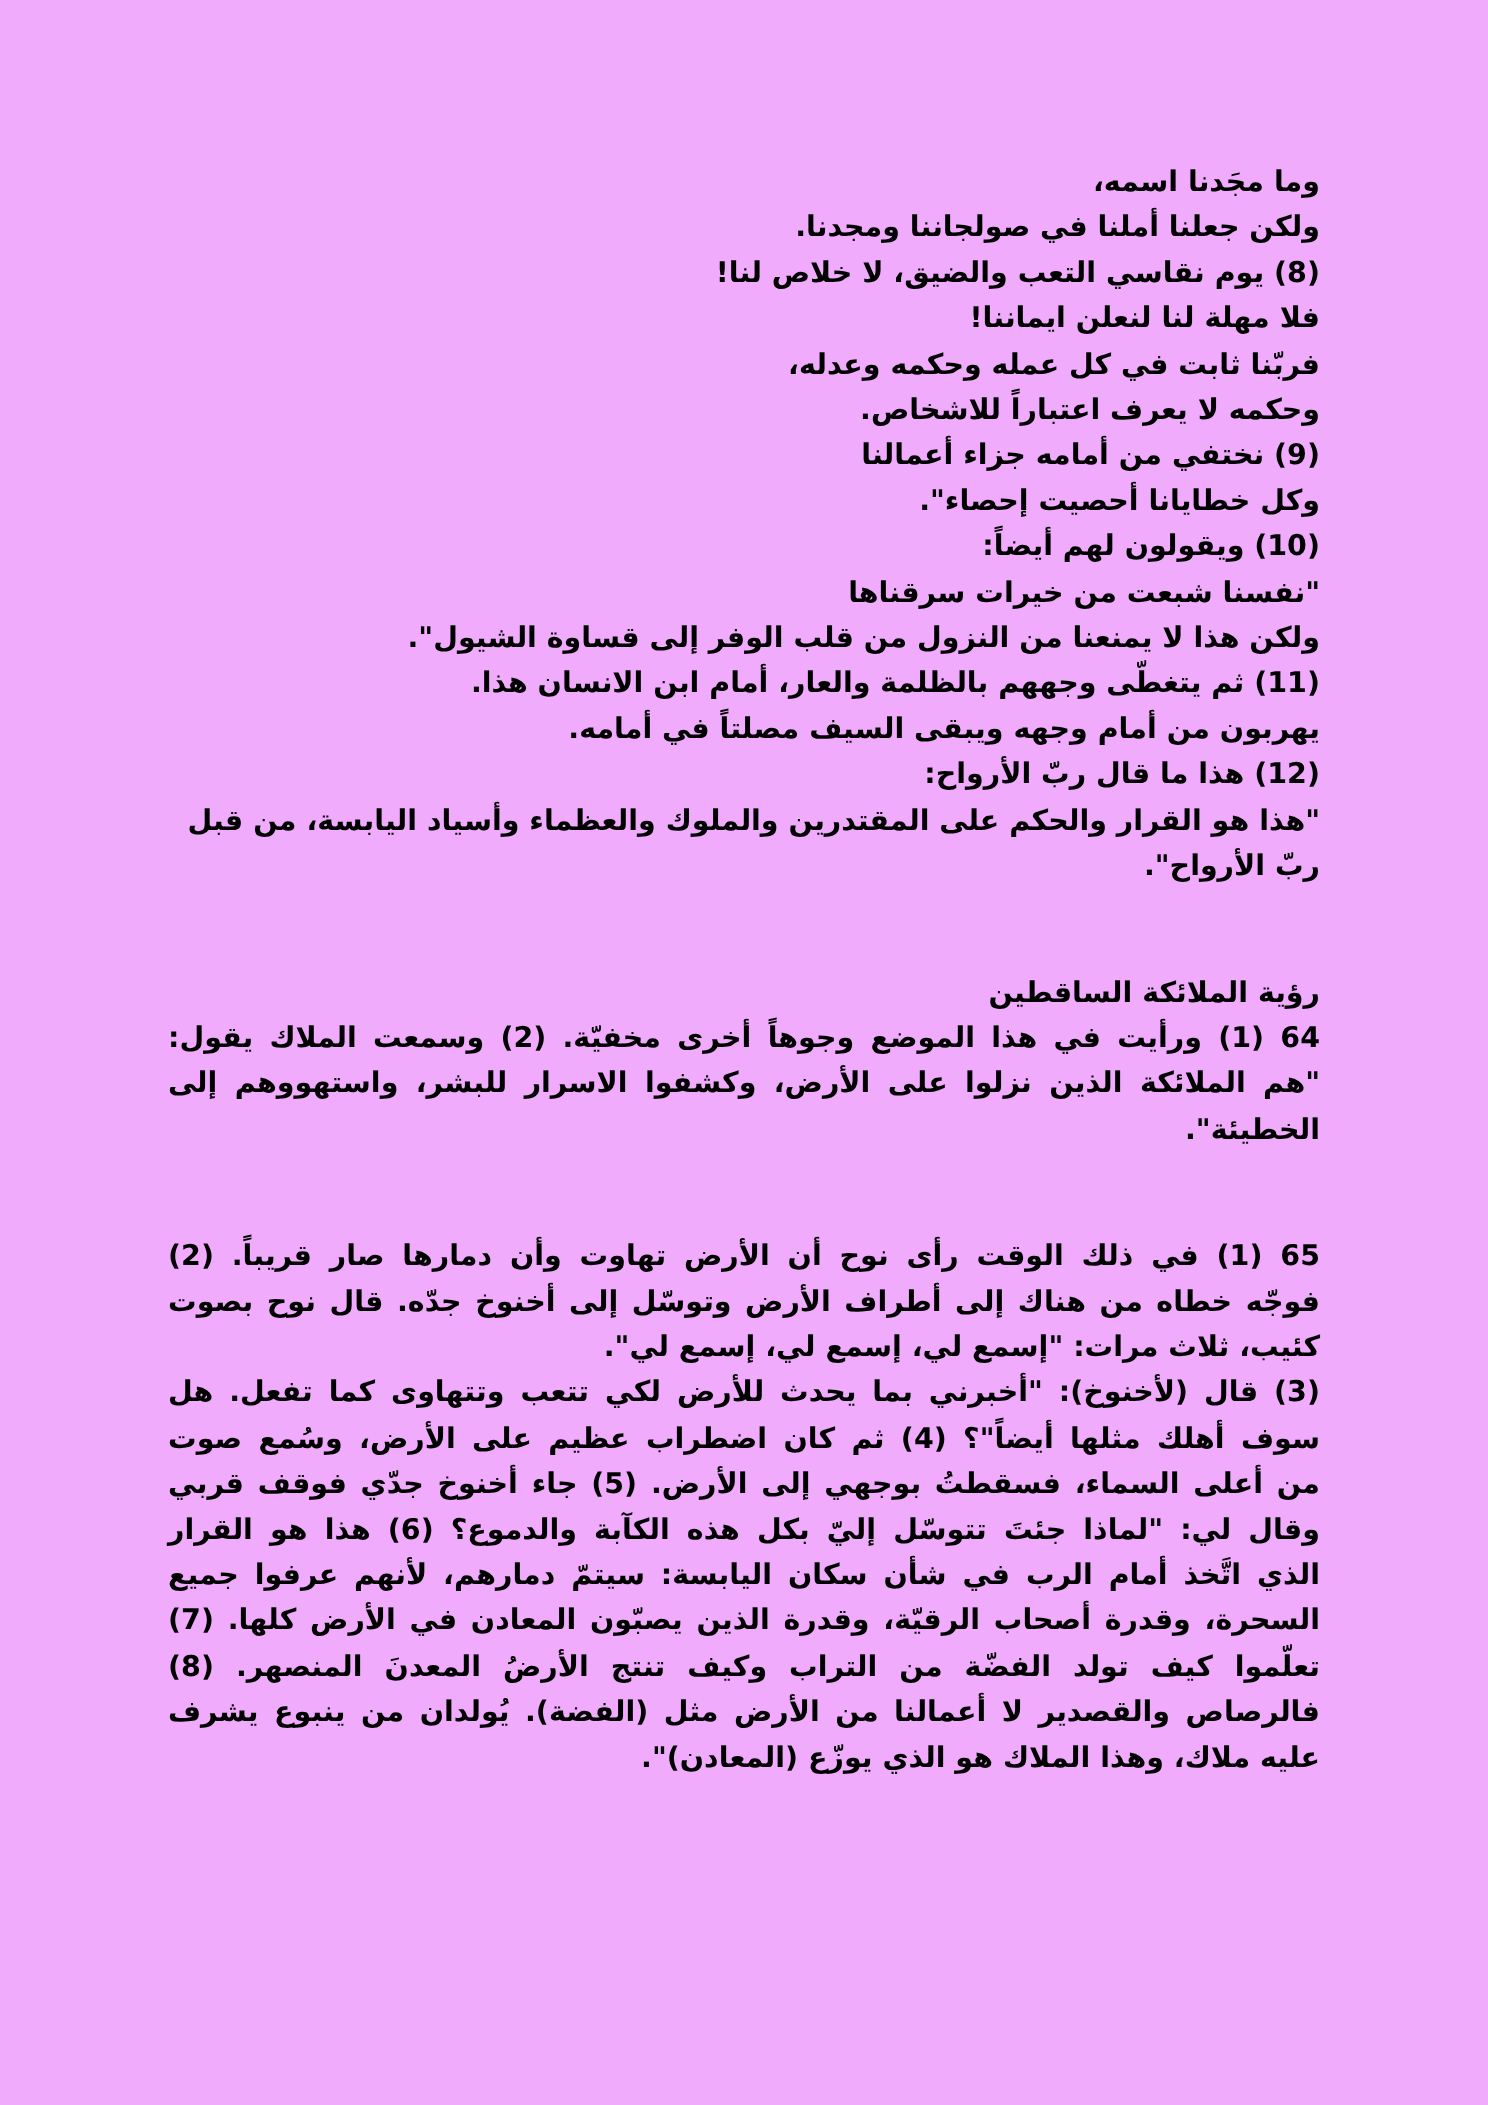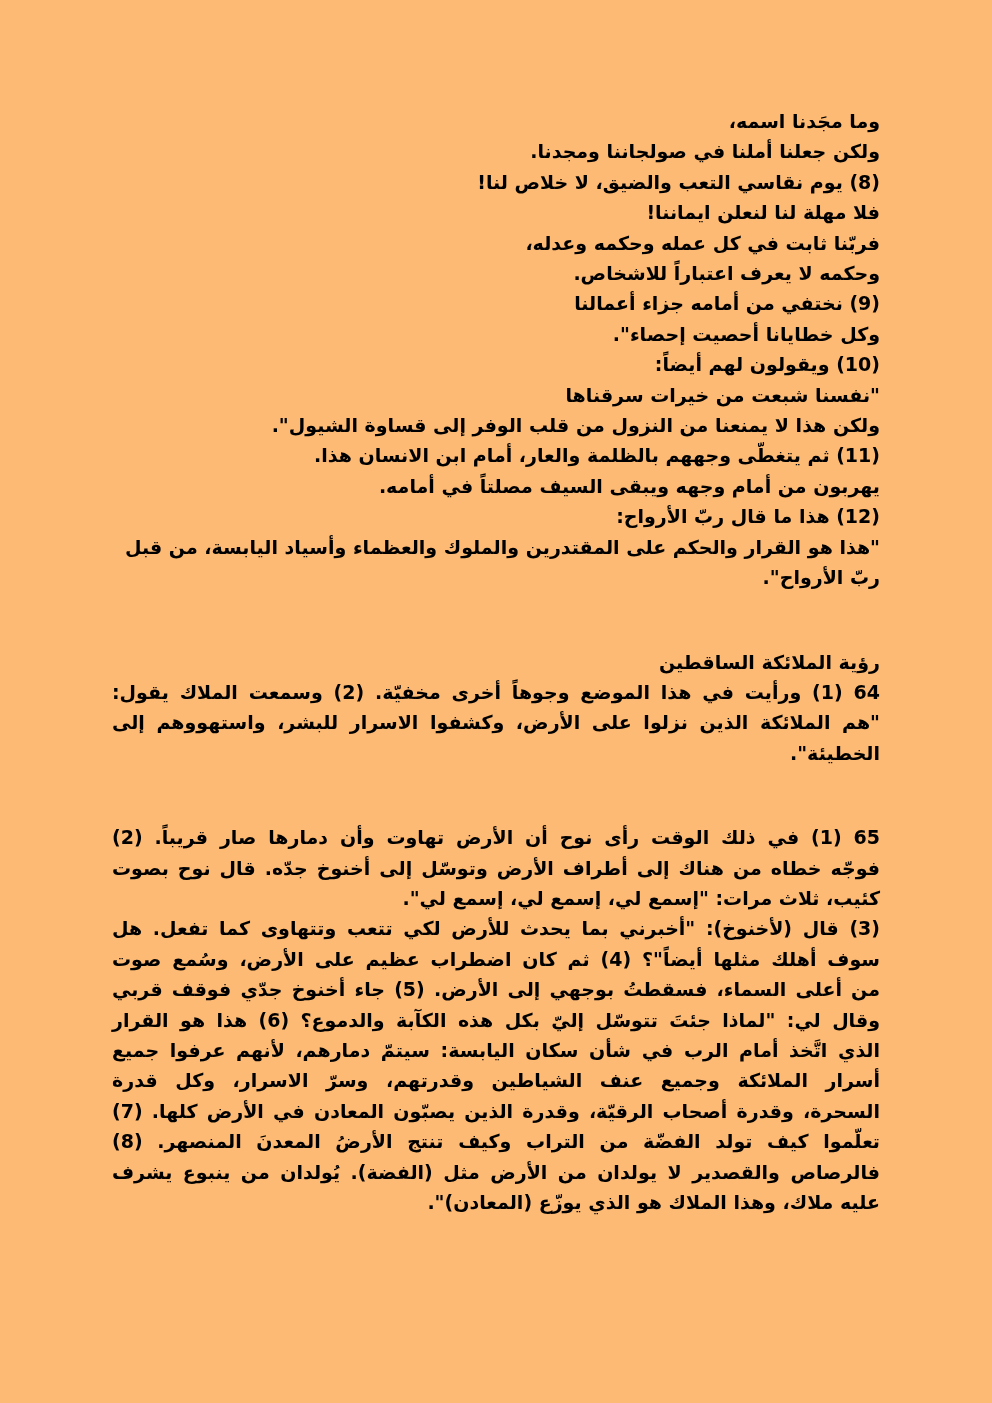--- a/index.html
+++ b/index.html
@@ -4,21 +4,21 @@
 <style>
   html, body {
     margin: 0;
     padding: 0;
     background: #ffffff;
   }
   .page {
     position: relative;
     width: 992px;
     height: 1403px;
-    background: #fdba74;
+    background: #f0abfc;
     overflow: hidden;
   }
   .content {
     position: absolute;
     top: 106px;
     right: 112px;
     width: 768px;
     direction: rtl;
     color: #000000;
     font-family: "DejaVu Sans", sans-serif;
@@ -74,21 +74,20 @@
 
     <div class="section">
       <div class="line just">65 (1) في ذلك الوقت رأى نوح أن الأرض تهاوت وأن دمارها صار قريباً. (2)</div>
       <div class="line just">فوجّه خطاه من هناك إلى أطراف الأرض وتوسّل إلى أخنوخ جدّه. قال نوح بصوت</div>
       <div class="line">كئيب، ثلاث مرات: "إسمع لي، إسمع لي، إسمع لي".</div>
       <div class="line just">(3) قال (لأخنوخ): "أخبرني بما يحدث للأرض لكي تتعب وتتهاوى كما تفعل. هل</div>
       <div class="line just">سوف أهلك مثلها أيضاً"؟ (4) ثم كان اضطراب عظيم على الأرض، وسُمع صوت</div>
       <div class="line just">من أعلى السماء، فسقطتُ بوجهي إلى الأرض. (5) جاء أخنوخ جدّي فوقف قربي</div>
       <div class="line just">وقال لي: "لماذا جئتَ تتوسّل إليّ بكل هذه الكآبة والدموع؟ (6) هذا هو القرار</div>
       <div class="line just">الذي اتَّخذ أمام الرب في شأن سكان اليابسة: سيتمّ دمارهم، لأنهم عرفوا جميع</div>
-      <div class="line just">أسرار الملائكة وجميع عنف الشياطين وقدرتهم، وسرّ الاسرار، وكل قدرة</div>
       <div class="line just">السحرة، وقدرة أصحاب الرقيّة، وقدرة الذين يصبّون المعادن في الأرض كلها. (7)</div>
       <div class="line just">تعلّموا كيف تولد الفضّة من التراب وكيف تنتج الأرضُ المعدنَ المنصهر. (8)</div>
-      <div class="line just">فالرصاص والقصدير لا يولدان من الأرض مثل (الفضة). يُولدان من ينبوع يشرف</div>
+      <div class="line just">فالرصاص والقصدير لا أعمالنا من الأرض مثل (الفضة). يُولدان من ينبوع يشرف</div>
       <div class="line">عليه ملاك، وهذا الملاك هو الذي يوزّع (المعادن)".</div>
     </div>
 
   </div>
 </div>
 
 </body></html>

